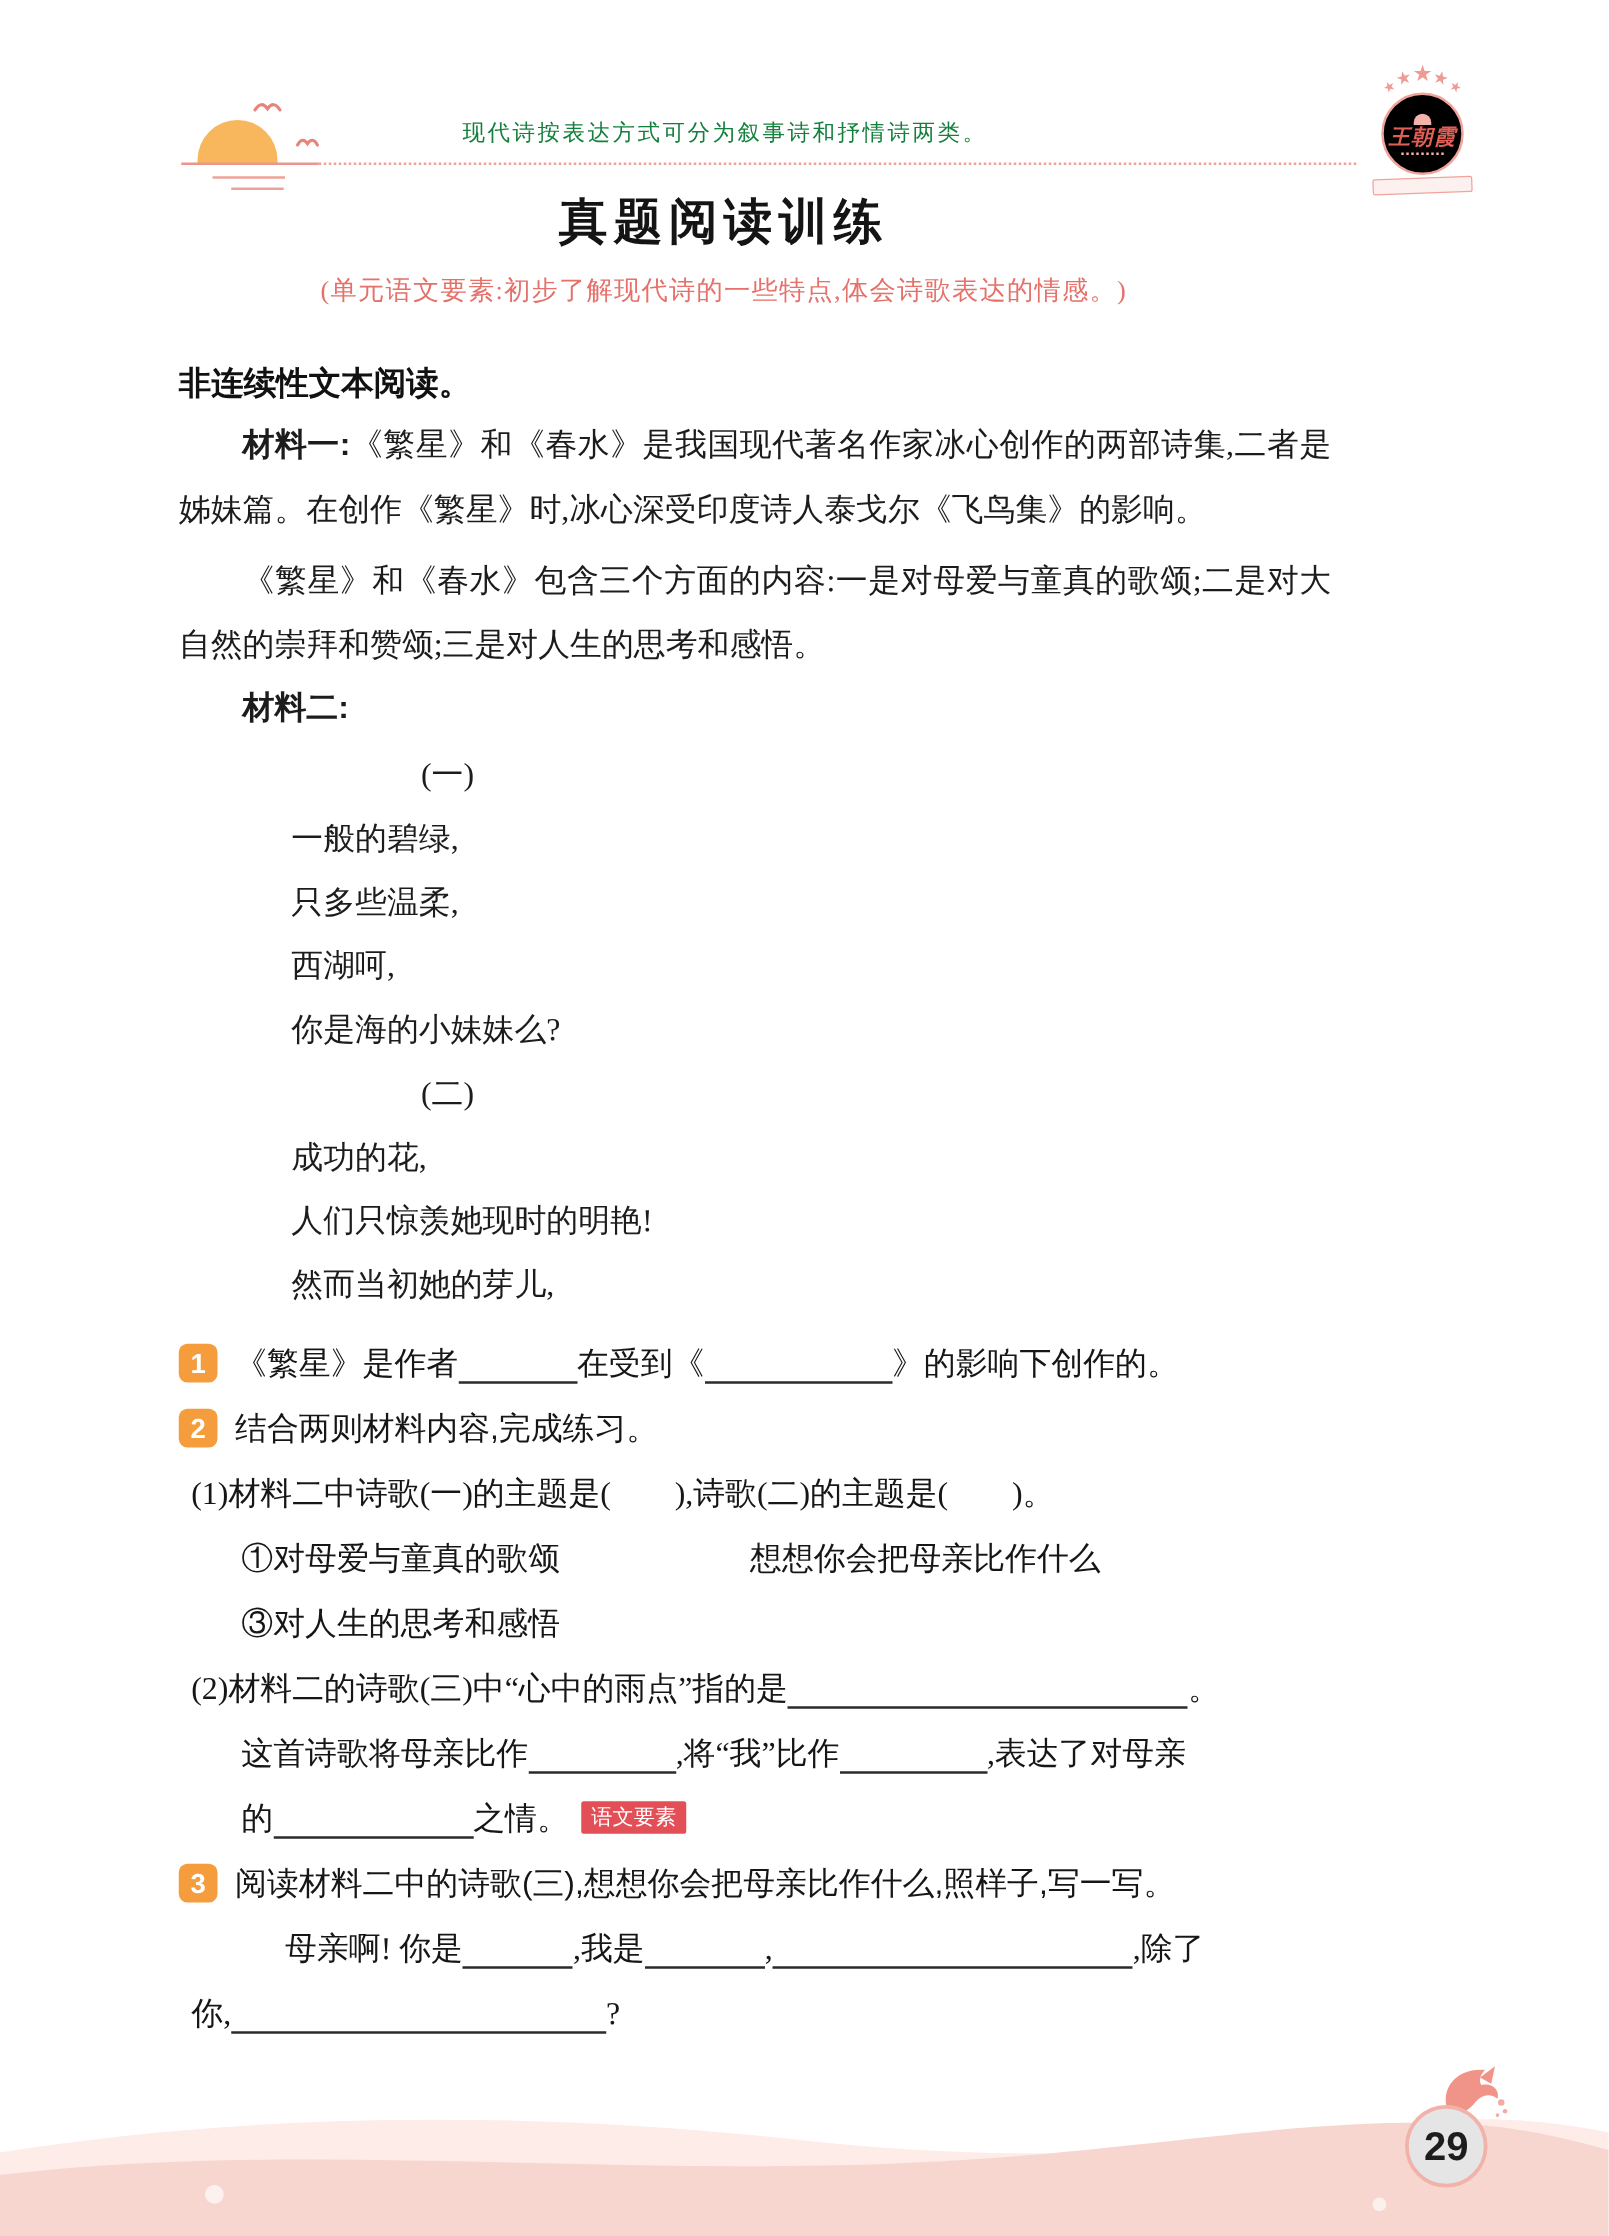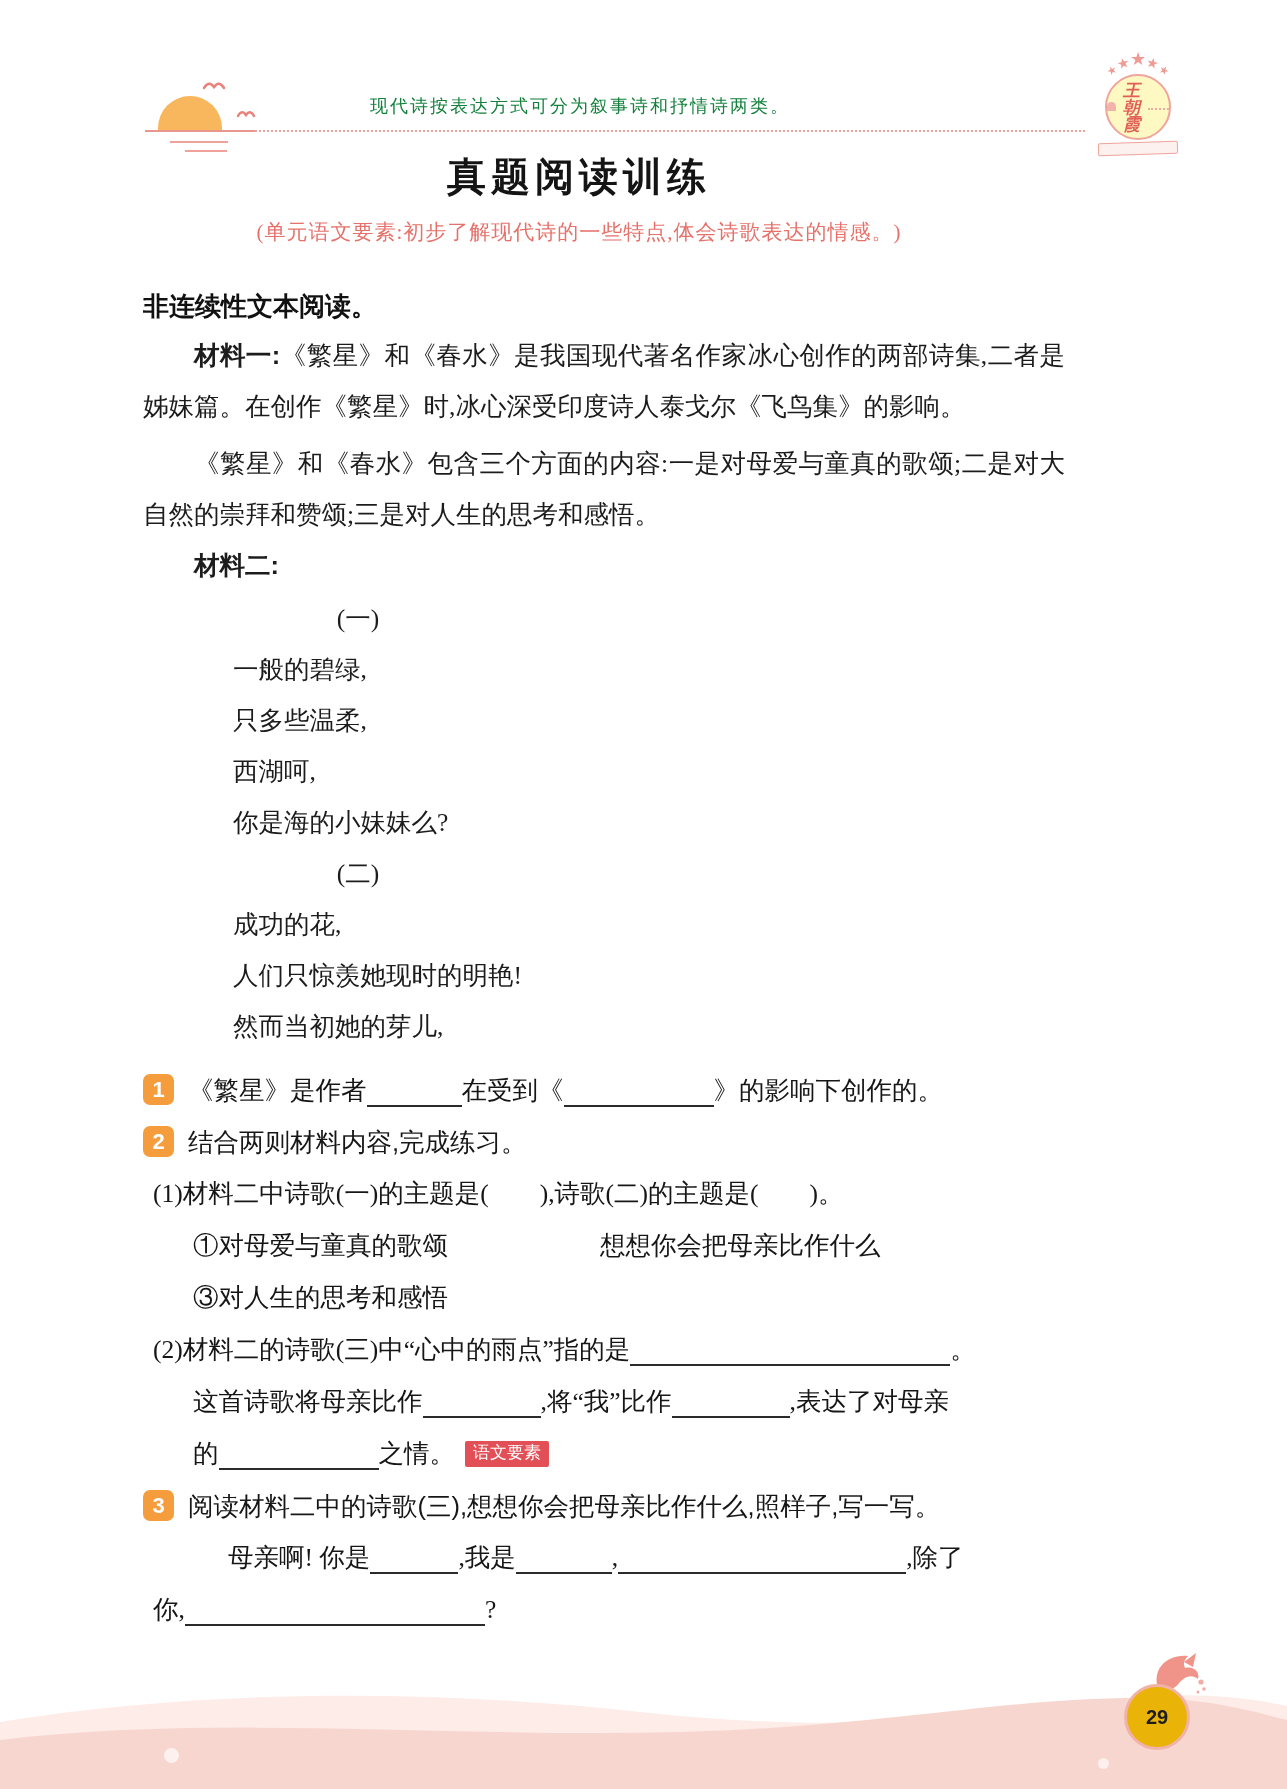--- a/index.html
+++ b/index.html
@@ -22,21 +22,21 @@
 
   .stamp{position:absolute;left:1090px;top:64px;width:96px;height:116px;text-align:center;}
   .stamp-stars{display:flex;justify-content:center;align-items:flex-end;color:#ef9b93;line-height:1;}
   .stamp-stars span{display:inline-block;}
   .s1{font-size:11px;transform:translateY(-6px) rotate(-28deg);}
   .s2{font-size:14px;transform:translateY(-11px) rotate(-14deg);}
   .s3{font-size:18px;transform:translateY(-14px);}
   .s4{font-size:14px;transform:translateY(-11px) rotate(14deg);}
   .s5{font-size:11px;transform:translateY(-6px) rotate(28deg);}
   .stamp-circle{width:62px;height:62px;margin:-8px auto 0;border:2px solid #efa49c;border-radius:50%;
-       background:#fef9c3;display:flex;align-items:center;justify-content:center;}
+       background:#000000;display:flex;flex-direction:column;align-items:center;justify-content:center;}
   .stamp-crest{width:14px;height:9px;background:#f3b3ab;border-radius:7px 7px 0 0;margin-bottom:1px;}
   .stamp-name{font-size:17px;font-weight:bold;color:#e06058;letter-spacing:1px;
        font-family:"Liberation Serif",serif;font-style:italic;line-height:1;}
   .stamp-sub{width:34px;border-top:2px dotted #f0aca4;margin-top:4px;}
   .stamp-ribbon{margin:2px auto 0;width:78px;height:11px;background:#fdf1ef;
        border:1.5px solid #efa49c;border-radius:2px;transform:rotate(-2deg);}
 
   
   .content{position:absolute;left:143px;top:150px;width:922px;}
   .title{font-family:"Liberation Sans","DejaVu Sans",sans-serif;font-weight:bold;
@@ -64,30 +64,30 @@
        font-weight:bold;font-size:22px;line-height:31px;text-align:center;}
   .qtext{font-family:"Liberation Sans","DejaVu Sans",sans-serif;}
   .sub{margin-left:10px;}
   .sub2{margin-left:50px;}
   .sub3{margin-left:85px;}
   .opt2{margin-left:152px;}
   .bl{display:inline-block;border-bottom:2px solid #2b2b2b;height:36px;vertical-align:-8px;}
   .w88{width:88px;}  .w95{width:95px;}  .w96{width:96px;} .w118{width:118px;}
   .w150{width:150px;}.w160{width:160px;}.w288{width:288px;}.w300{width:300px;}.w320{width:320px;}
   .tag{display:inline-block;background:#e34f57;color:#fff;
-       font-family:Liberation Mono, monospace;font-size:17px;line-height:24px;
+       font-family:Liberation Serif, serif;font-size:17px;line-height:24px;
        padding:1px 8px;border-radius:2px;margin-left:10px;vertical-align:4px;}
 
   
   .footer-wave{position:absolute;left:0;bottom:0;width:1287px;height:125px;}
   .bubble1{position:absolute;left:164px;top:1748px;width:15px;height:15px;border-radius:50%;background:rgba(255,255,255,.65);}
   .bubble2{position:absolute;left:1098px;top:1758px;width:11px;height:11px;border-radius:50%;background:rgba(255,255,255,.6);}
-  .pageno{position:absolute;left:1124px;top:1684px;width:60px;height:60px;background:#eab308;
+  .pageno{position:absolute;left:1124px;top:1684px;width:60px;height:60px;background:#e5e5e5;
        border:3px solid #f1b3a9;border-radius:50%;text-align:center;line-height:60px;
-       font-family:"Liberation Sans","DejaVu Sans",sans-serif;font-weight:bold;font-size:20px;color:#1d1d1d;}
+       font-family:"Liberation Sans","DejaVu Sans",sans-serif;font-weight:bold;font-size:32px;color:#1d1d1d;}
   .dolphin{position:absolute;left:1150px;top:1648px;}
 </style>
 </head>
 <body>
 
 <div class="page">
 
   <div class="sun"></div>
   <div class="waterline"></div>
   <div class="dotline"></div>

